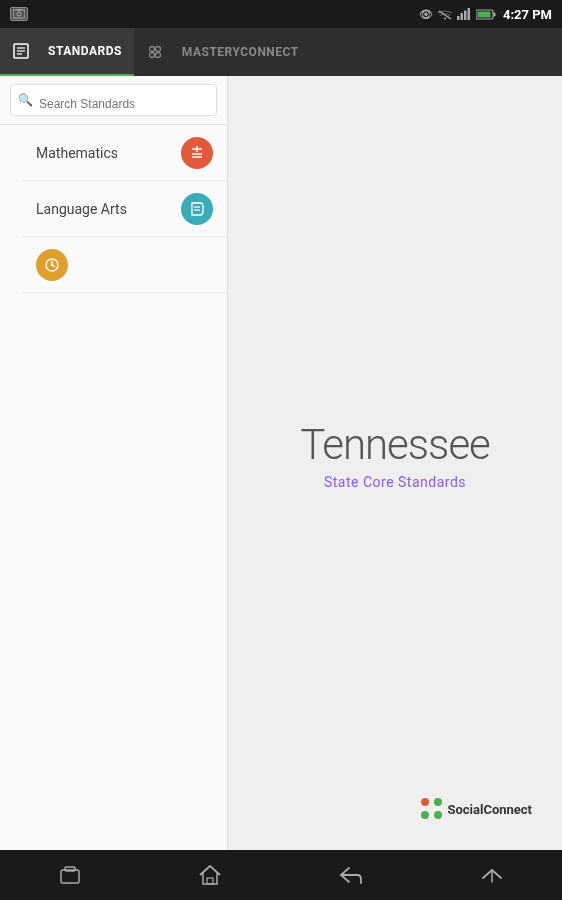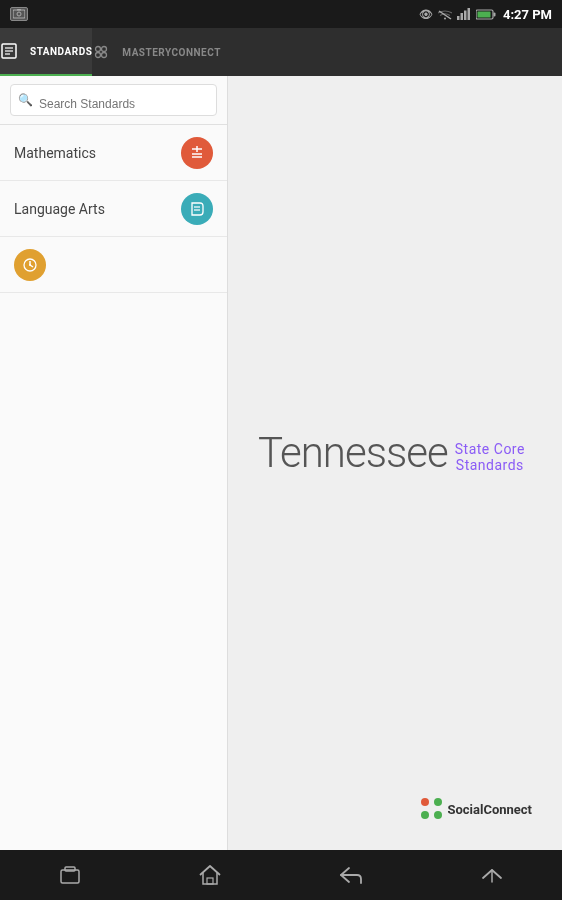--- a/index.html
+++ b/index.html
@@ -55,25 +55,25 @@
       width: 100%;
       height: 48px;
       background: #2e2e2e;
       display: flex;
       align-items: center;
     }
 
     .nav-tab {
       display: flex;
       align-items: center;
-      padding: 0 0;
+      padding: 0 12px;
       height: 100%;
-      gap: 12px;
+      gap: 18px;
       cursor: pointer;
-      font-size: 10px;
+      font-size: 12px;
       font-weight: bold;
       letter-spacing: 0.5px;
       text-transform: uppercase;
     }
 
     .nav-tab.active {
       background: #3a3a3a;
       border-bottom: 2px solid #4caf50;
       color: #fff;
     }
@@ -142,20 +142,21 @@
 
     .sidebar-item {
       display: flex;
       align-items: center;
       justify-content: space-between;
       padding: 0 14px;
       height: 56px;
       border-bottom: 1px solid #e8e8e8;
       cursor: pointer;
       background: #fafafa;
+      margin-left: 22px;
     }
 
     .sidebar-item-label {
       font-size: 14px;
       color: #444;
     }
 
     .subject-icon {
       width: 32px;
       height: 32px;
@@ -181,21 +182,21 @@
       flex-direction: column;
       align-items: center;
       justify-content: space-between;
       padding: 40px 30px 30px 30px;
       position: relative;
     }
 
     .state-info {
       flex: 1;
       display: flex;
-      flex-direction: row;
+      flex-direction: column;
       align-items: center;
       justify-content: center;
       text-align: center;
     }
 
     .state-title {
       font-size: 42px;
       font-weight: 300;
       color: #555;
       line-height: 1;

